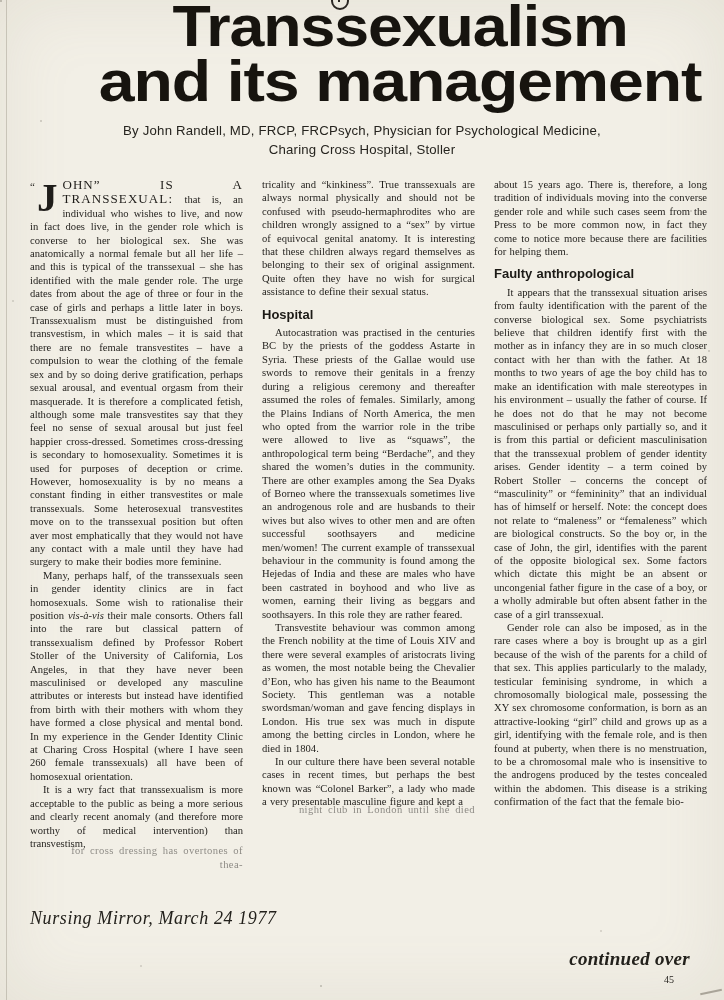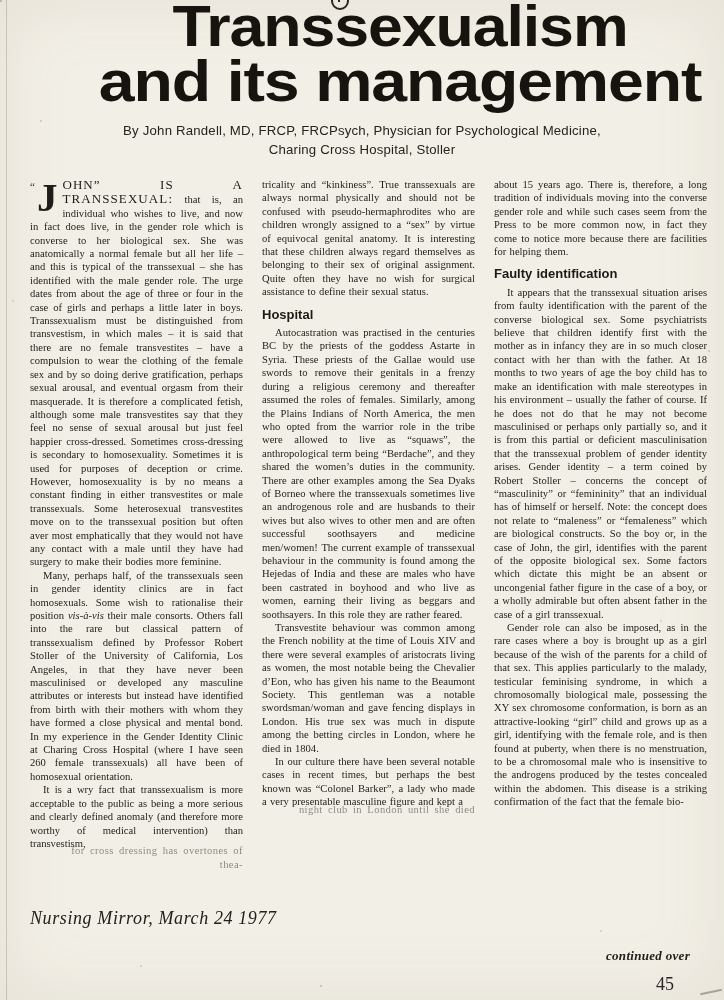--- a/index.html
+++ b/index.html
@@ -45,23 +45,23 @@
   .ghost{
     display:block;margin-top:-6px;opacity:.5;letter-spacing:.4px;word-spacing:2.2px;
     text-align:right;filter:blur(.2px);
   }
   .journal{
     position:absolute;left:30px;top:908px;font-style:italic;font-size:18px;
     letter-spacing:.6px;color:#23211c;
   }
   .continued{
     position:absolute;right:34px;top:948px;font-weight:bold;font-style:italic;
-    font-size:13px;color:#23211c;letter-spacing:.3px;margin-left:23px;
+    font-size:19px;color:#23211c;letter-spacing:.3px;margin-left:23px;
   }
-  .pagenum{position:absolute;right:50px;top:974px;font-size:18px;color:#2a2723;}
+  .pagenum{position:absolute;right:50px;top:974px;font-size:10px;color:#2a2723;}
   .scratch{position:absolute;right:2px;top:991px;width:22px;height:1.5px;background:rgba(90,84,70,.45);transform:rotate(-12deg);}
   .specks{
     position:absolute;left:0;top:0;width:2px;height:2px;border-radius:50%;background:rgba(70,65,55,.35);
     box-shadow: 40px 120px 0 rgba(70,65,55,.25), 12px 300px 0 rgba(70,65,55,.2),
       690px 210px 0 rgba(70,65,55,.25), 660px 620px 0 rgba(70,65,55,.2),
       320px 985px 0 rgba(70,65,55,.3), 600px 930px 0 rgba(70,65,55,.2),
       140px 965px 0 rgba(70,65,55,.2), 708px 350px 0 rgba(70,65,55,.25);
   }
 </style>
 </head>
@@ -84,21 +84,21 @@
 <main class="columns">
 
   <section class="col">
     <p class="para">
       <span class="dc-wrap"><span class="oq">“</span><span class="dc">J</span></span><span class="lead">OHN” IS A TRANSSEXUAL:</span><span> that is, an individual who wishes to live, and now in fact does live, in the gender role which is converse to her biological sex. She was anatomically a normal female but all her life – and this is typical of the transsexual – she has identified with the male gender role. The urge dates from about the age of three or four in the case of girls and perhaps a little later in boys. Transsexualism must be distinguished from transvestism, in which males – it is said that there are no female transvestites – have a compulsion to wear the clothing of the female sex and by so doing derive gratification, perhaps sexual arousal, and eventual orgasm from their masquerade. It is therefore a complicated fetish, although some male transvestites say that they feel no sense of sexual arousal but just feel happier cross-dressed. Sometimes cross-dressing is secondary to homosexuality. Sometimes it is used for purposes of deception or crime. However, homosexuality is by no means a constant finding in either transvestites or male transsexuals. Some heterosexual transvestites move on to the transsexual position but often aver most emphatically that they would not have any contact with a male until they have had surgery to make their bodies more feminine.</span>
     </p>
     <p class="para indent">
       <span>Many, perhaps half, of the transsexuals seen in gender identity clinics are in fact homosexuals. Some wish to rationalise their position </span><i>vis-à-vis</i><span> their male consorts. Others fall into the rare but classical pattern of transsexualism defined by Professor Robert Stoller of the University of California, Los Angeles, in that they have never been masculinised or developed any masculine attributes or interests but instead have identified from birth with their mothers with whom they have formed a close physical and mental bond. In my experience in the Gender Identity Clinic at Charing Cross Hospital (where I have seen 260 female transsexuals) all have been of homosexual orientation.</span>
     </p>
     <p class="para indent">
-      <span>It is a wry fact that transsexualism is more acceptable to the public as being a more serious and clearly defined anomaly (and therefore more worthy of medical intervention) than transvestism,</span>
+      <span>It is a wry fact that transsexualism is more acceptable to the public as being a more serious and clearly recent anomaly (and therefore more worthy of medical intervention) than transvestism,</span>
       <span class="ghost">for cross dressing has overtones of thea-</span>
     </p>
   </section>
 
   <section class="col">
     <p class="para">
       <span>tricality and “kinkiness”. True transsexuals are always normal physically and should not be confused with pseudo-hermaphrodites who are children wrongly assigned to a “sex” by virtue of equivocal genital anatomy. It is interesting that these children always regard themselves as belonging to their sex of original assignment. Quite often they have no wish for surgical assistance to define their sexual status.</span>
     </p>
     <h2 class="heading">Hospital</h2>
     <p class="para indent">
@@ -110,21 +110,21 @@
     <p class="para indent">
       <span>In our culture there have been several notable cases in recent times, but perhaps the best known was “Colonel Barker”, a lady who made a very presentable masculine figure and kept a</span>
       <span class="ghost">night club in London until she died</span>
     </p>
   </section>
 
   <section class="col">
     <p class="para">
       <span>about 15 years ago. There is, therefore, a long tradition of individuals moving into the converse gender role and while such cases seem from the Press to be more common now, in fact they come to notice more because there are facilities for helping them.</span>
     </p>
-    <h2 class="heading">Faulty identification</h2>
+    <h2 class="heading">Faulty anthropological</h2>
     <p class="para indent">
       <span>It appears that the transsexual situation arises from faulty identification with the parent of the converse biological sex. Some psychiatrists believe that children identify first with the mother as in infancy they are in so much closer contact with her than with the father. At 18 months to two years of age the boy child has to make an identification with male stereotypes in his environment – usually the father of course. If he does not do that he may not become masculinised or perhaps only partially so, and it is from this partial or deficient masculinisation that the transsexual problem of gender identity arises. Gender identity – a term coined by Robert Stoller – concerns the concept of “masculinity” or “femininity” that an individual has of himself or herself. Note: the concept does not relate to “maleness” or “femaleness” which are biological constructs. So the boy or, in the case of John, the girl, identifies with the parent of the opposite biological sex. Some factors which dictate this might be an absent or uncongenial father figure in the case of a boy, or a wholly admirable but often absent father in the case of a girl transsexual.</span>
     </p>
     <p class="para indent">
       <span>Gender role can also be imposed, as in the rare cases where a boy is brought up as a girl because of the wish of the parents for a child of that sex. This applies particularly to the malady, testicular feminising syndrome, in which a chromosomally biological male, possessing the XY sex chromosome conformation, is born as an attractive-looking “girl” child and grows up as a girl, identifying with the female role, and is then found at puberty, when there is no menstruation, to be a chromosomal male who is insensitive to the androgens produced by the testes concealed within the abdomen. This disease is a striking confirmation of the fact that the female bio-</span>
     </p>
   </section>
 
 </main>
 

